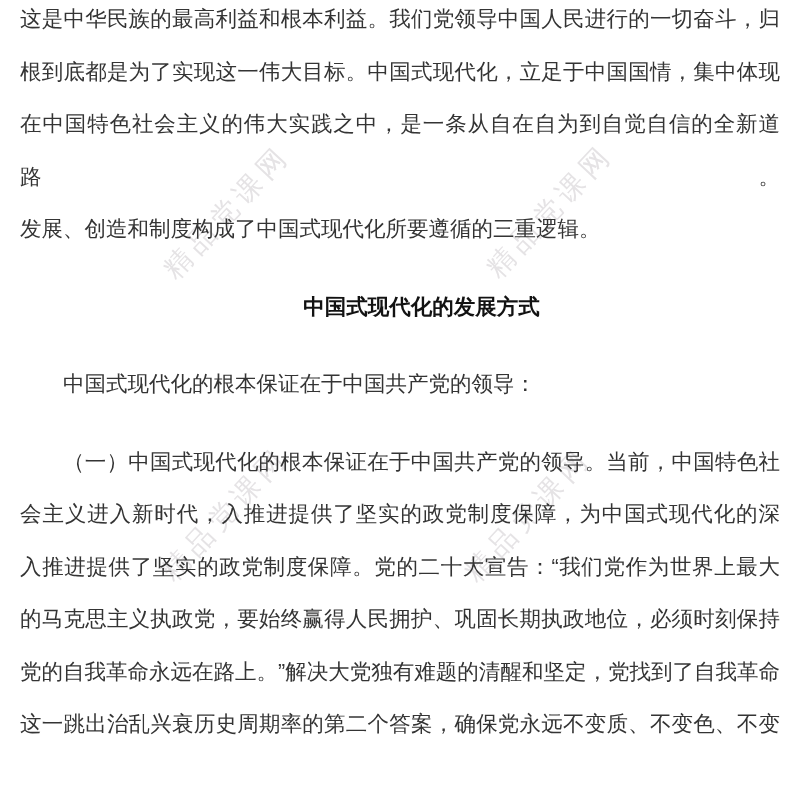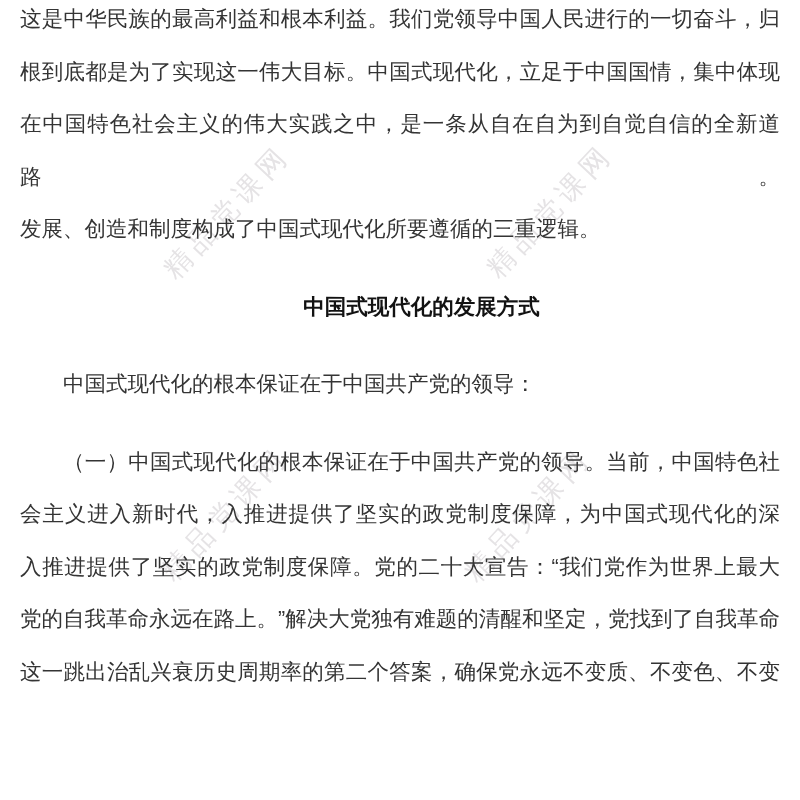--- a/index.html
+++ b/index.html
@@ -84,17 +84,18 @@
       <div class="para heading">
         <div class="line ind">中国式现代化的发展方式</div>
       </div>
       <div class="para">
         <div class="line ind">中国式现代化的根本保证在于中国共产党的领导：</div>
       </div>
       <div class="para">
         <div class="line fill ind">（一）中国式现代化的根本保证在于中国共产党的领导。当前，中国特色社</div>
         <div class="line fill">会主义进入新时代，入推进提供了坚实的政党制度保障，为中国式现代化的深</div>
         <div class="line fill">入推进提供了坚实的政党制度保障。党的二十大宣告：“我们党作为世界上最大</div>
+        <div class="line fill">的马克思主义执政党，要始终赢得人民拥护、巩固长期执政地位，必须时刻保持</div>
         <div class="line fill">党的自我革命永远在路上。”解决大党独有难题的清醒和坚定，党找到了自我革命</div>
         <div class="line fill">这一跳出治乱兴衰历史周期率的第二个答案，确保党永远不变质、不变色、不变</div>
       </div>
     </div>
 </div>
 
 </body></html>

